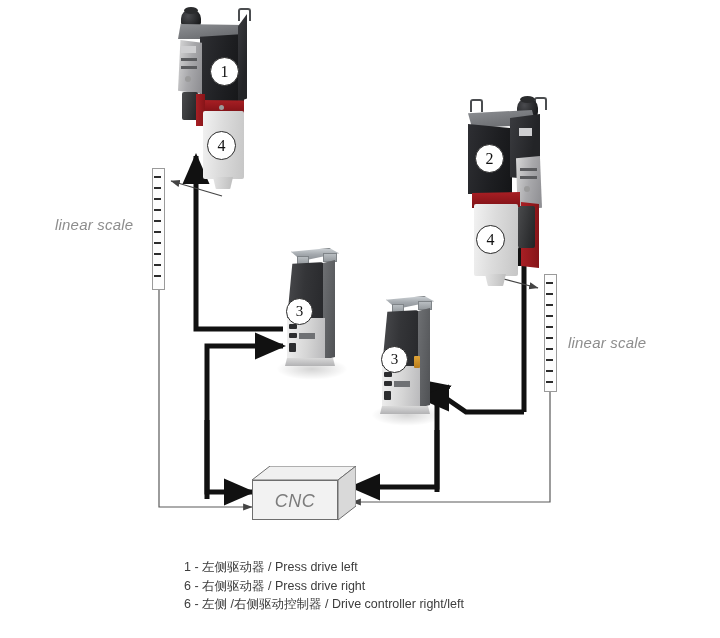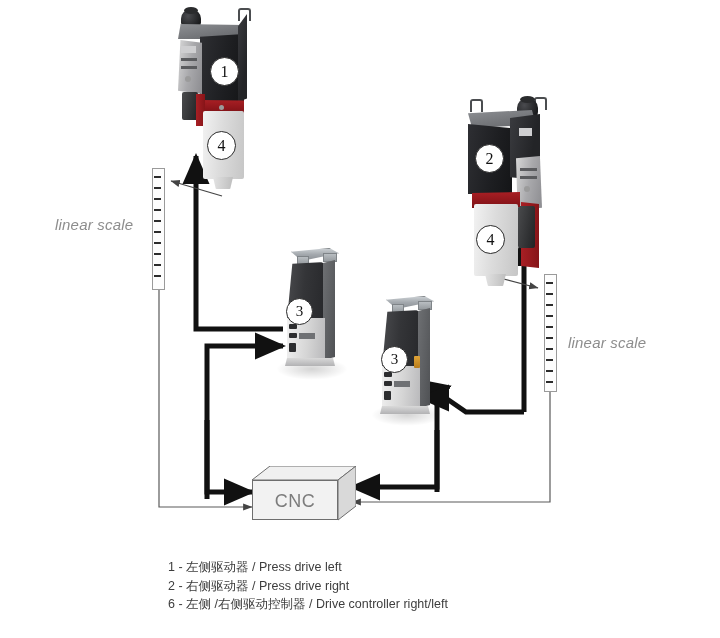--- a/index.html
+++ b/index.html
@@ -64,26 +64,26 @@
   .c-bot{position:absolute;background:linear-gradient(95deg,#f0f0f0 0%,#d5d5d5 55%,#b9b9bb 100%);}
   .c-foot{position:absolute;background:linear-gradient(180deg,#d9d9d9,#b2b2b4);}
   .c-port{position:absolute;background:#2c2d2f;border-radius:1px;}
   .c-port-lt{position:absolute;background:#6f7174;}
   .c-amber{position:absolute;background:linear-gradient(180deg,#e0a437,#b97d1c);border-radius:1px;}
   .c-shadow{position:absolute;background:radial-gradient(ellipse at 50% 50%,rgba(0,0,0,.17) 0%,rgba(0,0,0,0) 70%);}
 
   
   .cnc{position:absolute;}
   .cnc-label{
-    position:absolute;color:#7c7c7c;font-size:18px;
+    position:absolute;font-style:italic;color:#7c7c7c;font-size:18px;
     width:100%;text-align:center;letter-spacing:.5px;
   }
 
   
-  .legend{position:absolute;left:168px;top:558px;}
+  .legend{position:absolute;left:184px;top:558px;}
   .legend-row{
     font-size:12.5px;color:#3d3d3d;line-height:18.5px;white-space:nowrap;
     font-family:"Liberation Sans","DejaVu Sans",sans-serif;
   }
 </style>
 </head>
 <body>
 
 <div id="stage">
 
@@ -303,17 +303,17 @@
 
       <polygon points="86,14 104,0 104,40 86,54" fill="#d9d9d9" stroke="#6e6e6e" stroke-width="1"></polygon>
 
       <rect x="0.5" y="14.5" width="85" height="39" fill="#f2f2f2" stroke="#6e6e6e" stroke-width="1"></rect>
     </svg>
     <div class="cnc-label" style="left:0;top:25px;width:86px;">CNC</div>
   </div>
 
   <div class="legend">
     <div class="legend-row">1 - 左侧驱动器 / Press drive left</div>
-    <div class="legend-row">2 - 右侧驱动器 / Press drive right</div>
+    <div class="legend-row">6 - 右侧驱动器 / Press drive right</div>
     <div class="legend-row">6 - 左侧 /右侧驱动控制器 / Drive controller right/left</div>
   </div>
 
 </div>
 
 </body></html>

